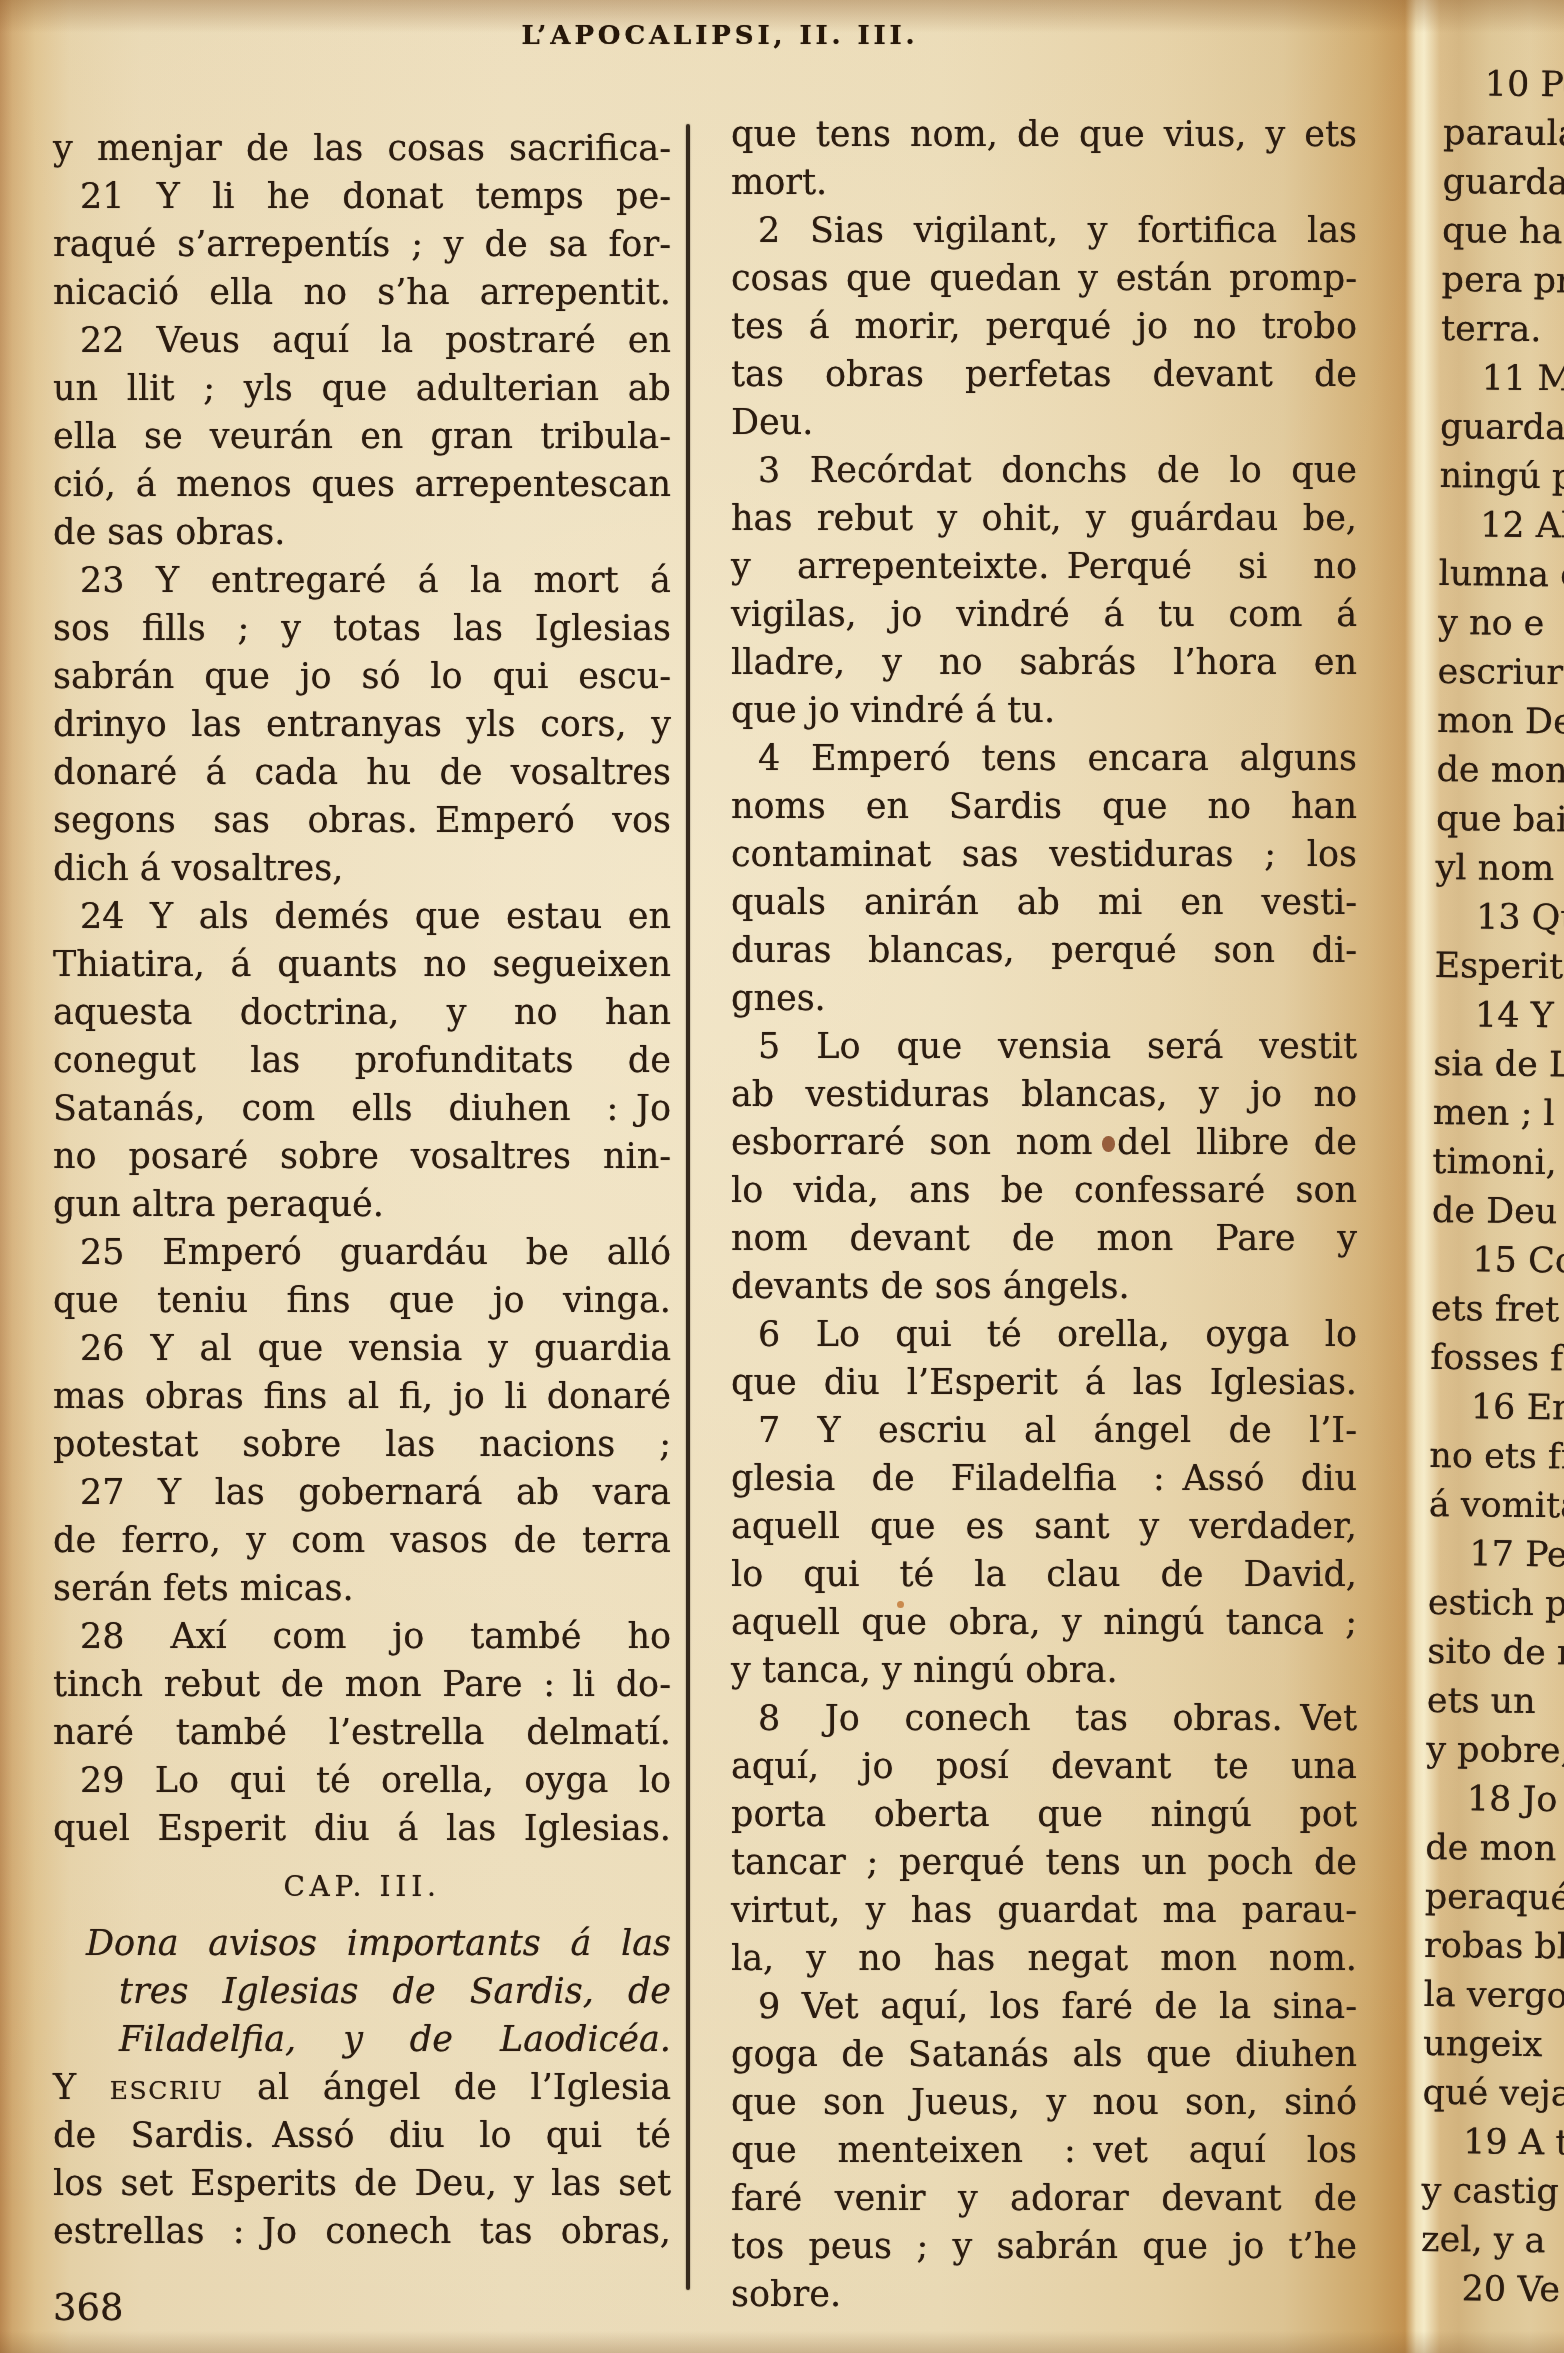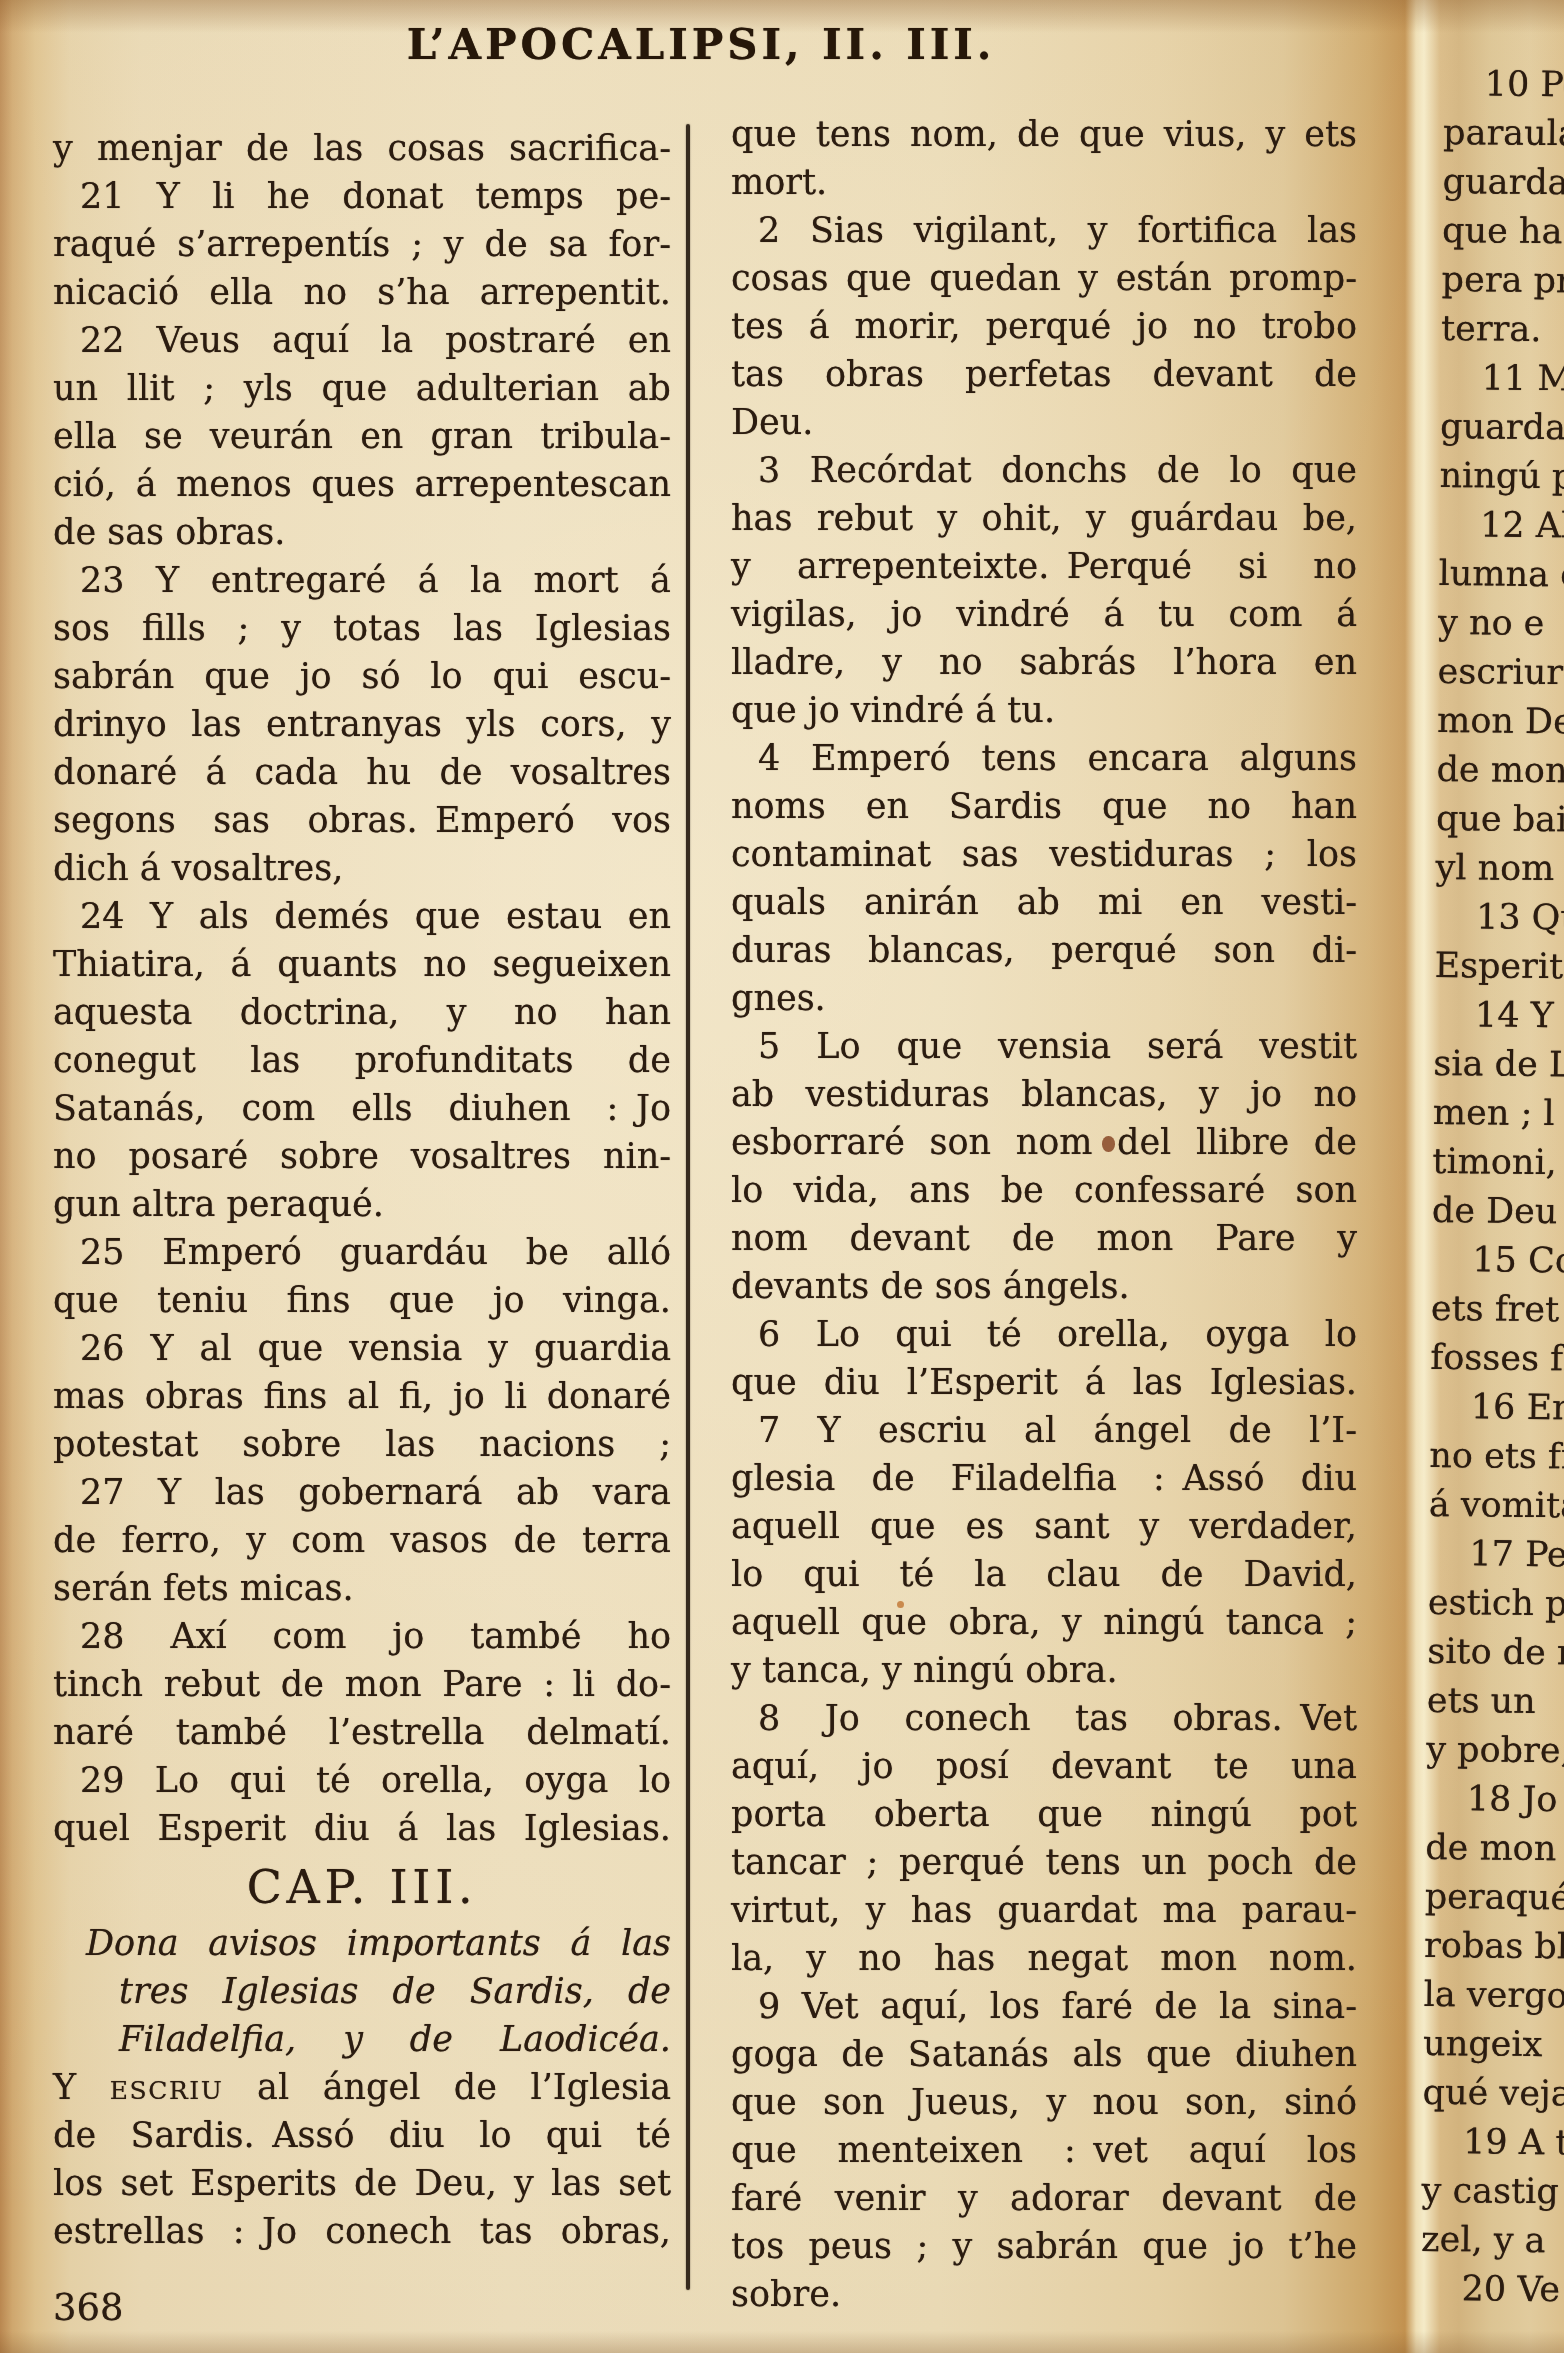--- a/index.html
+++ b/index.html
@@ -18,40 +18,40 @@
         #ebdcba 509px,#e9d9b4 939px,#e4cfa3 1158px,#dcc392 1283px,
         #cda667 1369px,#c2914f 1405px,#eedeb4 1416px,#f5ebc8 1424px,
         #d9ba85 1440px,#d2b37e 1459px,#dcc493 1491px,#e1cb9d 1530px,#dcc08d 1565px),
       #e6d5ae;
   }
   .shade-top{position:absolute;left:0;top:0;width:100%;height:33px;
     background:linear-gradient(to bottom, rgba(140,90,40,0.38), rgba(140,90,40,0));}
   .shade-bottom{position:absolute;left:0;bottom:0;width:100%;height:23.5px;
     background:linear-gradient(to top, rgba(120,75,30,0.28), rgba(120,75,30,0));}
   .running-head{
-    position:absolute;left:49px;top:20.3px;width:1304px;
-    text-align:center;font-weight:bold;font-size:42px;letter-spacing:3.9px;
+    position:absolute;left:68px;top:20.3px;width:1304px;
+    text-align:center;font-weight:bold;font-size:26px;letter-spacing:3.9px;
     color:#261709;text-shadow:0 0 0.8px rgba(38,23,9,0.8);
   }
   .col{position:absolute;font-size:35px;color:#2b1c10;
     text-shadow:0 0 0.8px rgba(43,28,16,0.75);}
   .col-left{left:53px;top:124px;width:618px;}
   .col-mid{left:731px;top:110px;width:626px;}
   .col-right{left:1444px;top:59px;width:313px;transform:rotate(0.6deg);transform-origin:0 0;}
   .line{height:48px;line-height:48px;white-space:nowrap;}
   .col-right .line{height:49px;line-height:49px;}
   .line.j{text-align:justify;text-align-last:justify;white-space:normal;}
   .line.l{text-align:left;}
   .line.v{text-indent:27px;}
   .col-right .line.v{text-indent:41px;}
   .line.it{font-style:italic;}
   .line.in1{text-indent:33px;}
   .line.in2{text-indent:66px;}
   .line.heading{
-    text-align:center;text-align-last:center;font-size:46px;letter-spacing:4.7px;
+    text-align:center;text-align-last:center;font-size:28px;letter-spacing:4.7px;
     margin-top:11px;margin-bottom:7.8px;text-indent:0;
   }
   .sc{font-variant:small-caps;letter-spacing:1.6px;}
   .divider{
     position:absolute;left:686px;top:124px;width:3.9px;height:2166px;
     background:rgba(28,17,8,0.88);border-radius:2.3px;box-shadow:0 0 1.6px rgba(28,17,8,0.6);
   }
   .page-number{
     position:absolute;left:53px;top:2286px;width:618px;
     font-size:37px;color:#2b1c10;

